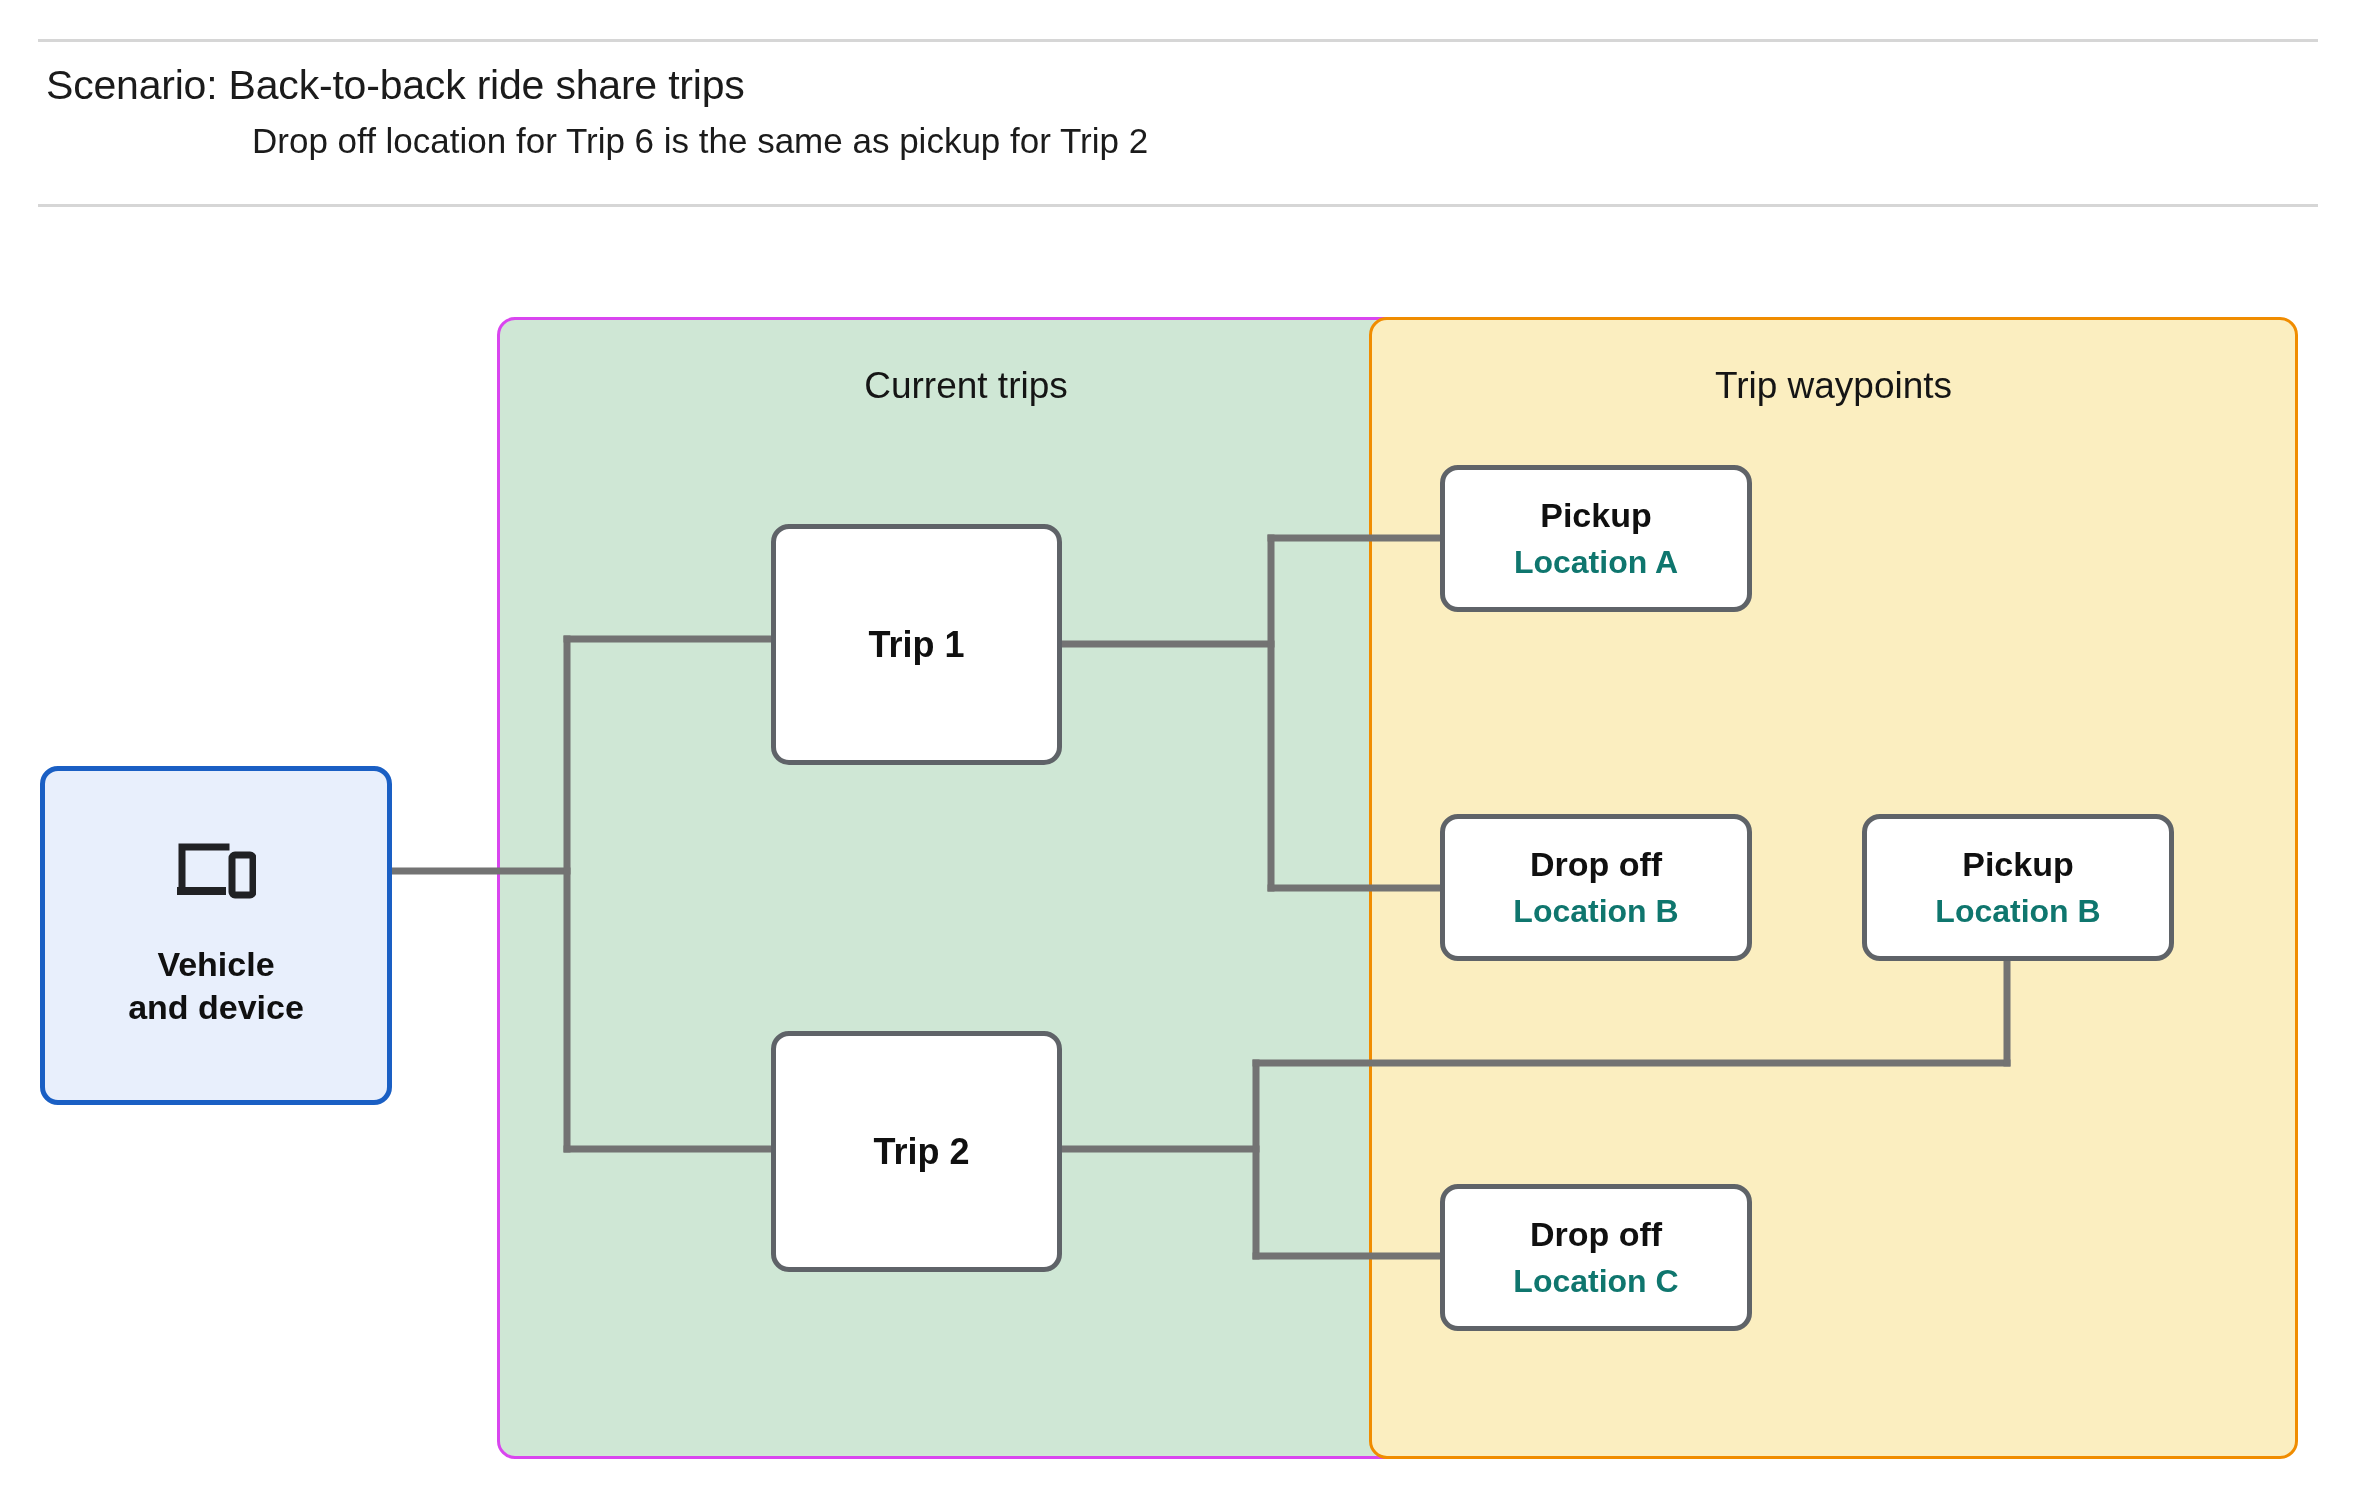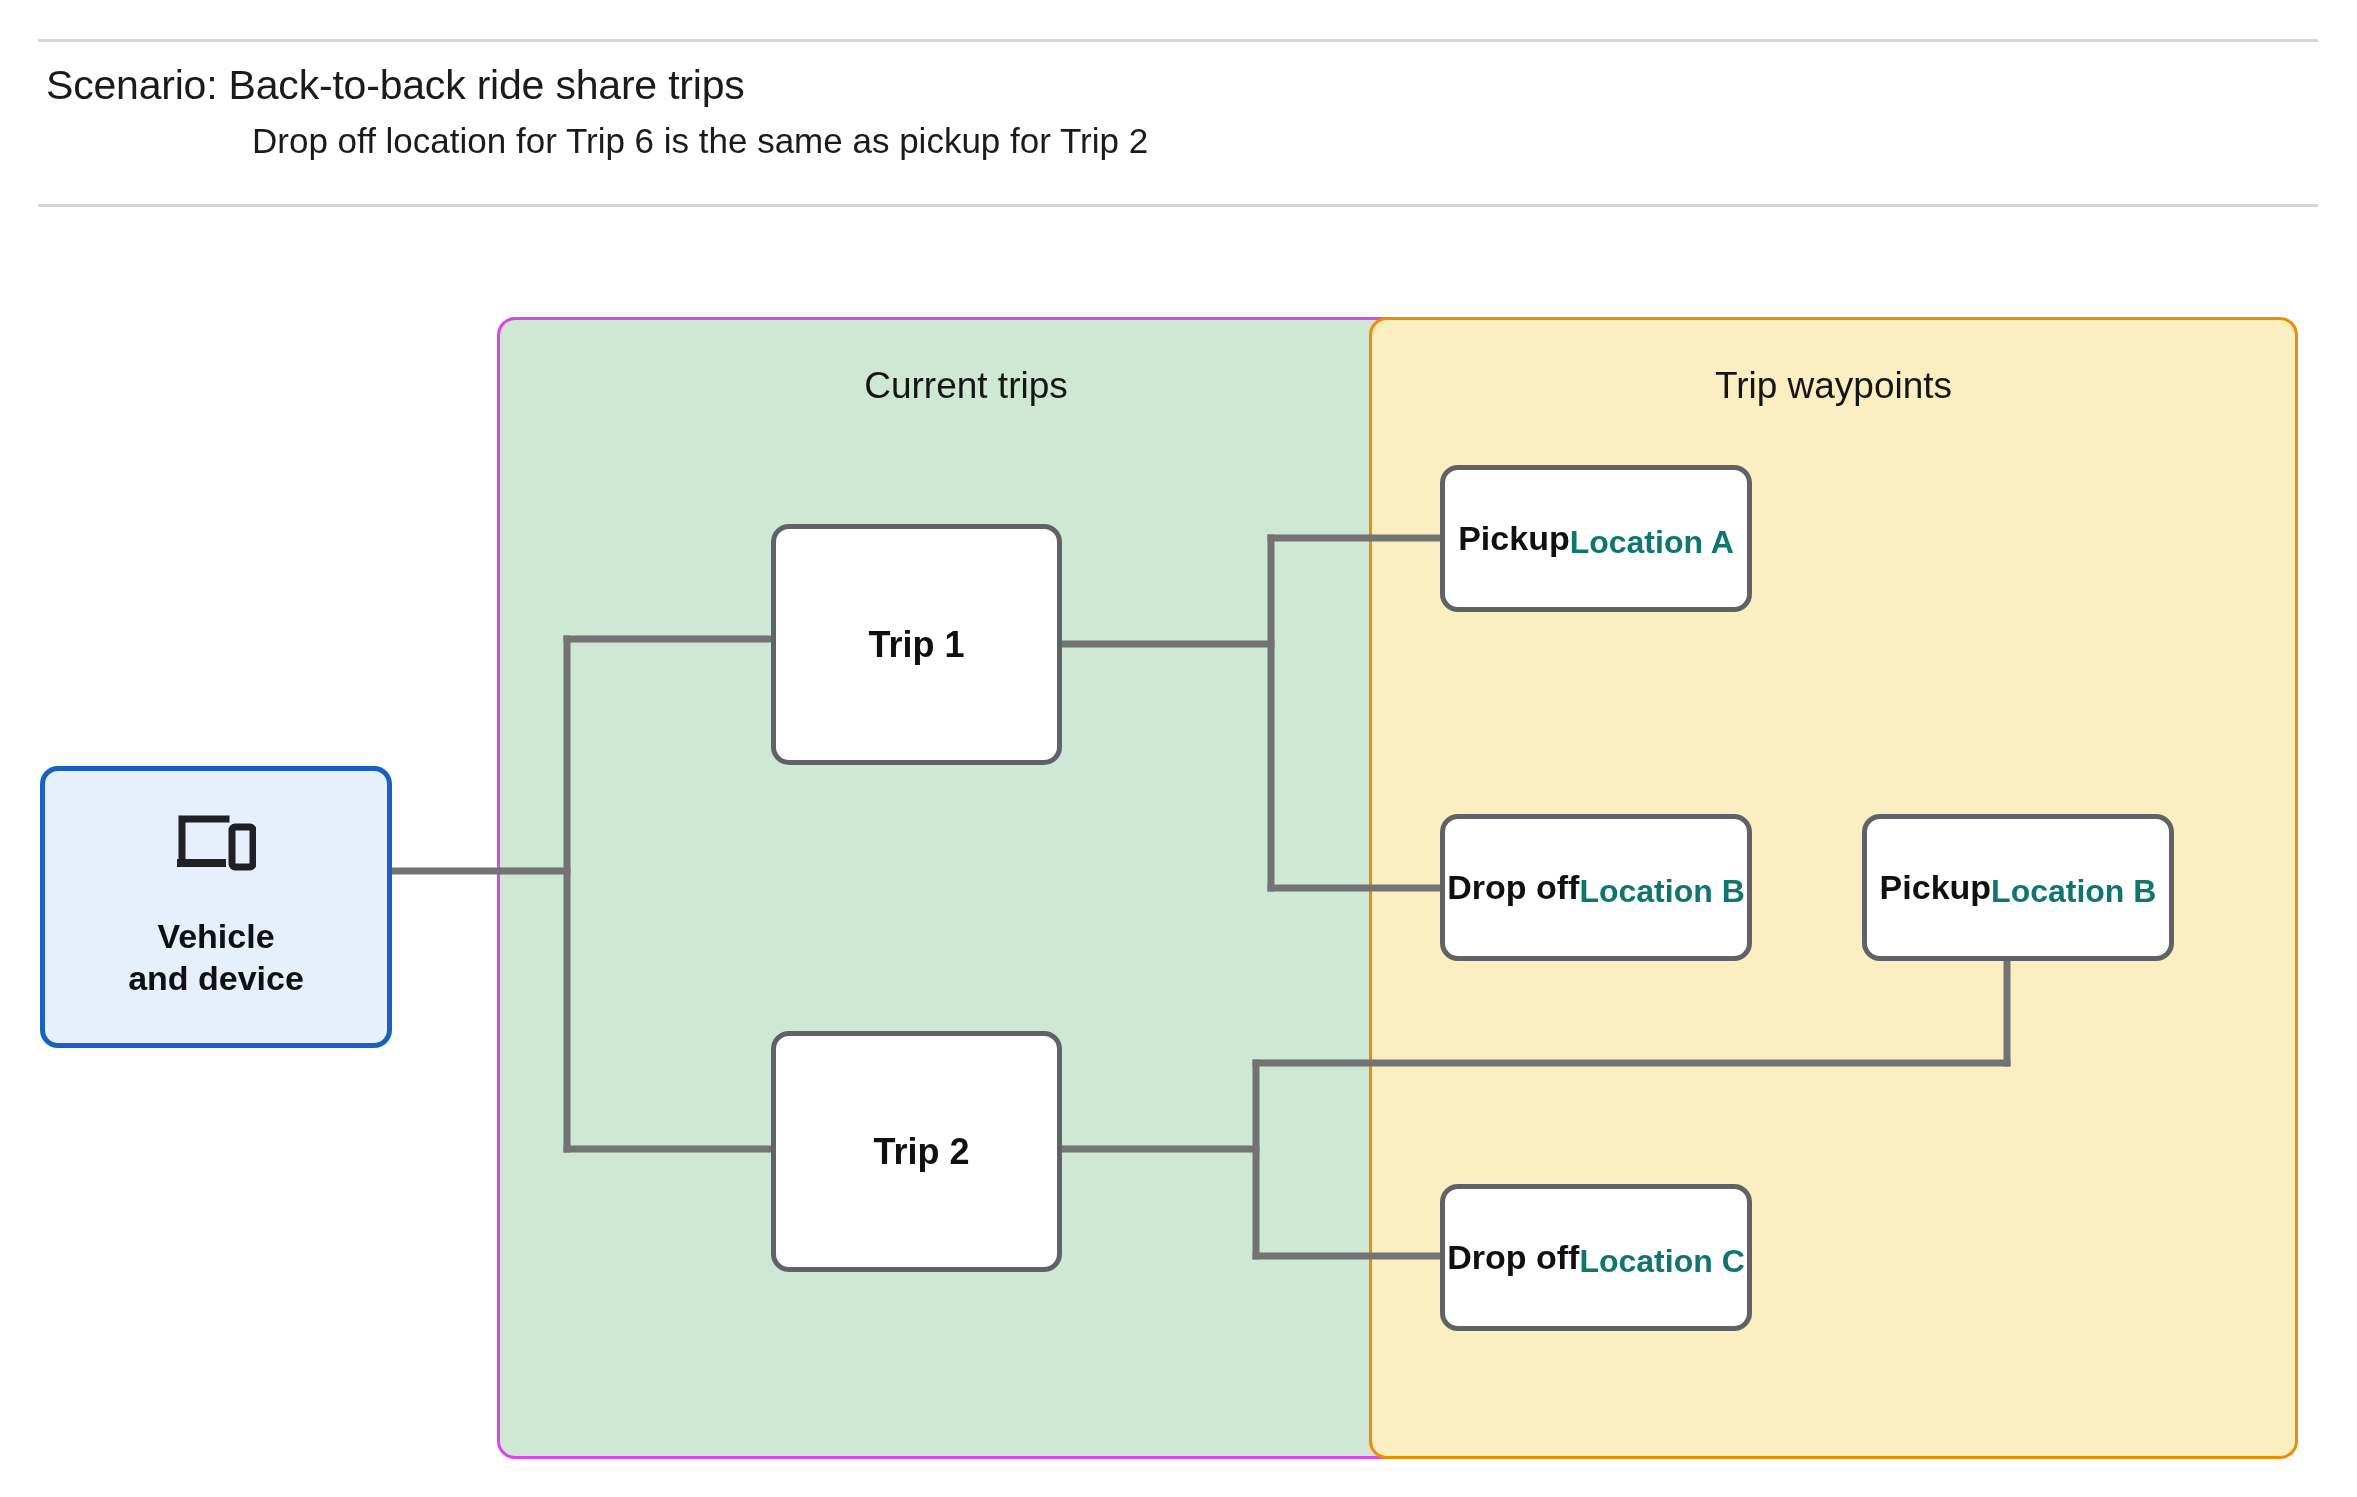--- a/index.html
+++ b/index.html
@@ -94,21 +94,21 @@
   }
 
   
   .node {
     position: absolute;
     box-sizing: border-box;
     background: #ffffff;
     border: 5px solid #5f6368;
     border-radius: 18px;
     display: flex;
-    flex-direction: row;
+    flex-direction: column;
     align-items: center;
     justify-content: center;
     text-align: center;
   }
   .node-title {
     font-size: 34px;
     font-weight: 700;
     color: #101010;
     line-height: 1.2;
   }
@@ -132,21 +132,21 @@
   #node-dropoff-b { left: 1440px; top: 814px;  width: 312px; height: 147px; }
   #node-pickup-b  { left: 1862px; top: 814px;  width: 312px; height: 147px; }
   #node-dropoff-c { left: 1440px; top: 1184px; width: 312px; height: 147px; }
 
   
   #node-vehicle-device {
     position: absolute;
     left: 40px;
     top: 766px;
     width: 352px;
-    height: 282px;
+    height: 339px;
     box-sizing: border-box;
     background: #e8effc;
     border: 5px solid #1a5fc4;
     border-radius: 18px;
     display: flex;
     flex-direction: column;
     align-items: center;
     justify-content: center;
   }
   #vehicle-device-icon {

